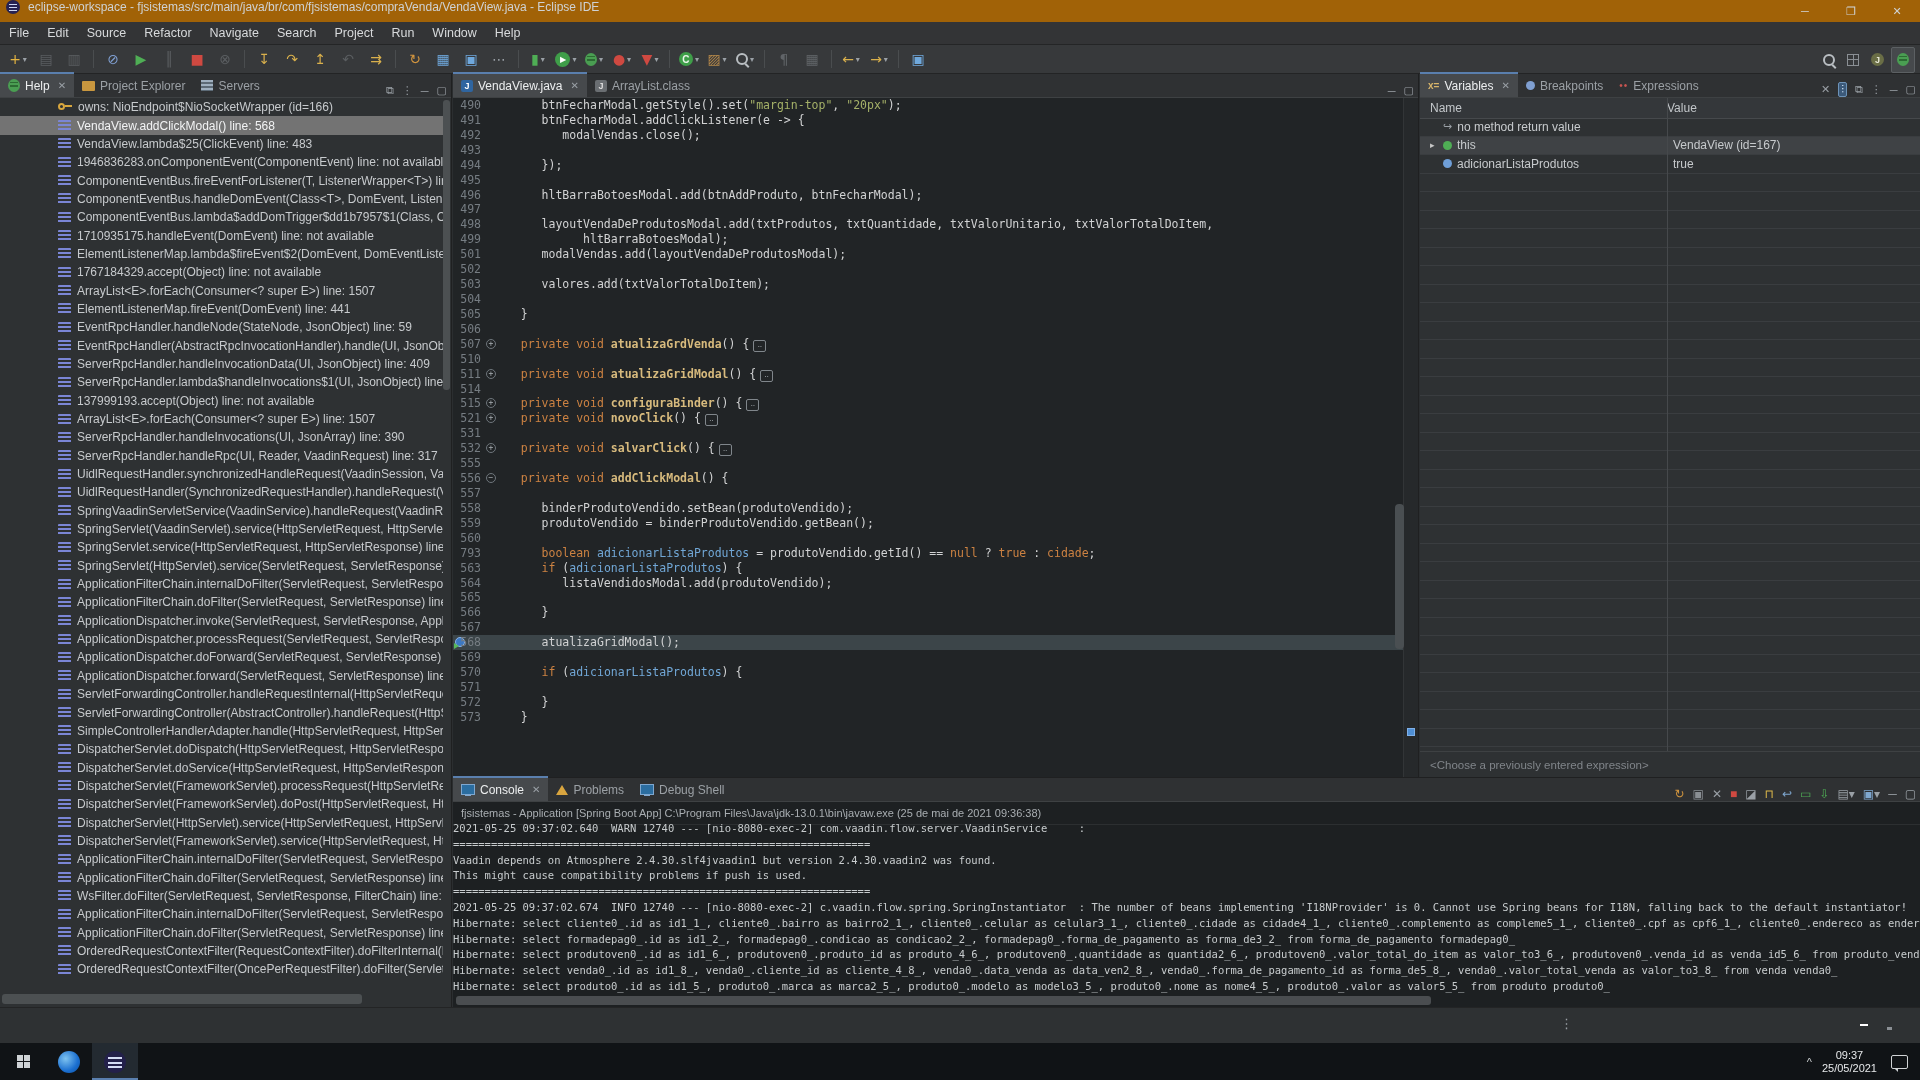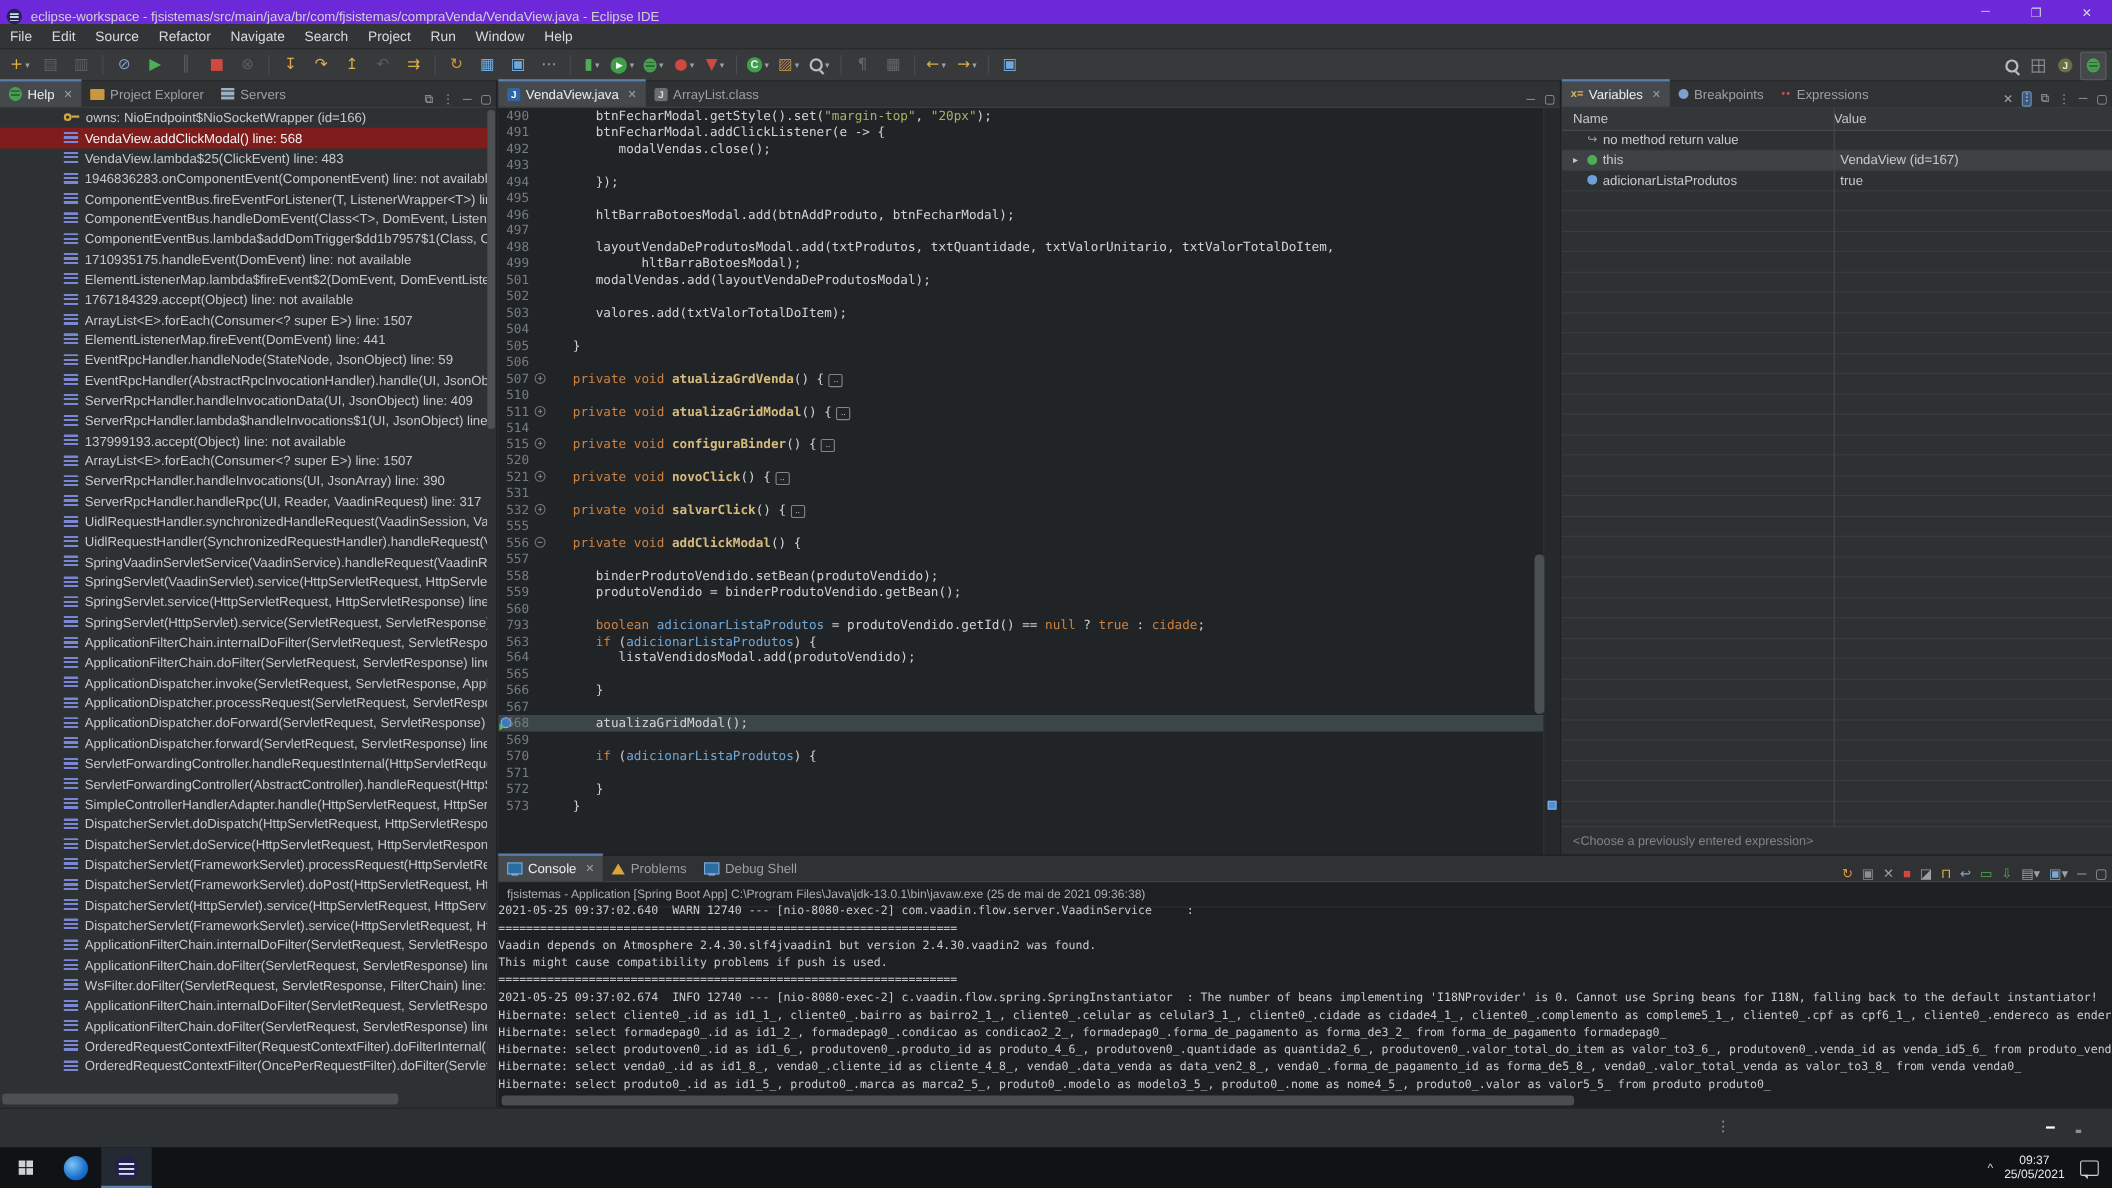--- a/index.html
+++ b/index.html
@@ -1,20 +1,20 @@
 <!DOCTYPE html>
 <html><head>
 <meta charset="utf-8">
 <style>
   html,body{margin:0;padding:0;width:1920px;height:1080px;overflow:hidden;background:#2b2e30;
     font-family:"Liberation Sans",sans-serif;-webkit-font-smoothing:antialiased;}
   .abs{position:absolute;}
   
-  #titlebar{left:0;top:0;width:1920px;height:22px;background:#6d28d9;color:#cfd2d4;font-size:12px;
-    display:flex;align-items:flex-end;border-bottom:1px solid #242526;}
+  #titlebar{left:0;top:0;width:1920px;height:22px;background:#a16207;color:#cfd2d4;font-size:12px;
+    display:flex;align-items:flex-start;border-bottom:1px solid #242526;}
   #title-text{margin-left:8px;white-space:nowrap;}
   .winbtns{position:absolute;right:0;top:0;height:22px;display:flex;}
   .winbtn{width:46px;height:22px;display:flex;align-items:center;justify-content:center;color:#d0d3d5;font-size:11px;}
   .eclico{width:14px;height:14px;border-radius:50%;background:#262252;margin-left:6px;position:relative;overflow:hidden;flex:none;}
   .eclico::before{content:"";position:absolute;left:3px;top:4px;width:8px;height:7px;
     background:repeating-linear-gradient(#cdd6f2 0 1.5px,transparent 1.5px 3px);}
   
   #menubar{left:0;top:22px;width:1920px;height:22px;background:#333436;display:flex;align-items:center;color:#d8dadc;font-size:12.5px;border-bottom:1px solid #242526;}
   .menu-item{padding:0 9px;height:22px;display:flex;align-items:center;}
   
@@ -48,21 +48,21 @@
   .vtab{height:23px;display:flex;align-items:center;padding:0 8px;font-size:12px;color:#9ba0a5;gap:5px;white-space:nowrap;}
   .vtab.sel{background:#46494c;color:#eceeef;border-top:2px solid #5a7fae;}
   .vtab .x{color:#9aa0a6;font-size:10px;margin-left:3px;}
   .corner{margin-left:auto;display:flex;align-items:center;padding-right:4px;gap:8px;color:#9aa0a6;font-size:11px;}
   .corner .ci{display:flex;align-items:center;}
   .corner .hi{background:#3c5a7a;border:1px solid #6d93b8;border-radius:2px;padding:0 2px;color:#cfe2f4;}
   
   #debugpanel{left:0;top:74px;width:452px;height:933px;background:#2e3133;border-right:1px solid #1f2021;box-sizing:border-box;}
   #stacklist{position:absolute;left:0;top:24px;right:8px;bottom:18px;overflow:hidden;}
   .frame-row{height:18.35px;display:flex;align-items:center;padding-left:58px;gap:6px;font-size:12px;color:#c7cacd;white-space:nowrap;overflow:hidden;}
-  .frame-row.sel{background:#7f1d1d;color:#f2f3f4;}
+  .frame-row.sel{background:#737373;color:#f2f3f4;}
   .frameico{width:13px;height:11px;flex:none;background:repeating-linear-gradient(#7b86d6 0 2px,rgba(0,0,0,0) 2px 4px);border-radius:1px;}
   .keyico{width:14px;height:8px;position:relative;flex:none;}
   .keyico::before{content:"";position:absolute;left:0;top:0;width:7px;height:7px;border:2px solid #d8a73e;border-radius:50%;box-sizing:border-box;}
   .keyico::after{content:"";position:absolute;left:7px;top:2px;width:7px;height:2px;background:#d8a73e;box-shadow:4px 2px 0 -1px #d8a73e,2px 2px 0 -1px #d8a73e;}
   #stack-vscroll{position:absolute;right:1px;top:26px;width:7px;height:290px;background:#4c5052;border-radius:3px;}
   #stack-hscroll{position:absolute;left:2px;bottom:3px;width:360px;height:10px;background:#4c5052;border-radius:3px;}
   
   #editor{left:453px;top:74px;width:966px;height:703px;background:#212426;border-right:1px solid #1f2021;box-sizing:border-box;}
   #editor .viewbar .vtab.sel{border-top:2px solid #5a7fae;}
   .ficon{width:12px;height:12px;border-radius:2px;font-size:9px;font-weight:bold;display:flex;align-items:center;justify-content:center;}
@@ -536,21 +536,20 @@
       <div class="cline"><span class="lnum">502</span><span class="ctext"></span></div>
       <div class="cline"><span class="lnum">503</span><span class="ctext"><span>      valores.add(txtValorTotalDoItem);</span></span></div>
       <div class="cline"><span class="lnum">504</span><span class="ctext"></span></div>
       <div class="cline"><span class="lnum">505</span><span class="ctext"><span>   }</span></span></div>
       <div class="cline"><span class="lnum">506</span><span class="ctext"></span></div>
       <div class="cline"><span class="lnum">507</span><span class="fold">+</span><span class="ctext"><span>   </span><span class="tk-k">private</span><span> </span><span class="tk-k">void</span><span> </span><span class="tk-d">atualizaGrdVenda</span><span>() {</span><span class="foldbox">‥</span></span></div>
       <div class="cline"><span class="lnum">510</span><span class="ctext"></span></div>
       <div class="cline"><span class="lnum">511</span><span class="fold">+</span><span class="ctext"><span>   </span><span class="tk-k">private</span><span> </span><span class="tk-k">void</span><span> </span><span class="tk-d">atualizaGridModal</span><span>() {</span><span class="foldbox">‥</span></span></div>
       <div class="cline"><span class="lnum">514</span><span class="ctext"></span></div>
       <div class="cline"><span class="lnum">515</span><span class="fold">+</span><span class="ctext"><span>   </span><span class="tk-k">private</span><span> </span><span class="tk-k">void</span><span> </span><span class="tk-d">configuraBinder</span><span>() {</span><span class="foldbox">‥</span></span></div>
-      <div class="cline"><span class="lnum">520</span><span class="ctext"></span></div>
       <div class="cline"><span class="lnum">521</span><span class="fold">+</span><span class="ctext"><span>   </span><span class="tk-k">private</span><span> </span><span class="tk-k">void</span><span> </span><span class="tk-d">novoClick</span><span>() {</span><span class="foldbox">‥</span></span></div>
       <div class="cline"><span class="lnum">531</span><span class="ctext"></span></div>
       <div class="cline"><span class="lnum">532</span><span class="fold">+</span><span class="ctext"><span>   </span><span class="tk-k">private</span><span> </span><span class="tk-k">void</span><span> </span><span class="tk-d">salvarClick</span><span>() {</span><span class="foldbox">‥</span></span></div>
       <div class="cline"><span class="lnum">555</span><span class="ctext"></span></div>
       <div class="cline"><span class="lnum">556</span><span class="fold">−</span><span class="ctext"><span>   </span><span class="tk-k">private</span><span> </span><span class="tk-k">void</span><span> </span><span class="tk-d">addClickModal</span><span>() {</span></span></div>
       <div class="cline"><span class="lnum">557</span><span class="ctext"></span></div>
       <div class="cline"><span class="lnum">558</span><span class="ctext"><span>      binderProdutoVendido.setBean(produtoVendido);</span></span></div>
       <div class="cline"><span class="lnum">559</span><span class="ctext"><span>      produtoVendido = binderProdutoVendido.getBean();</span></span></div>
       <div class="cline"><span class="lnum">560</span><span class="ctext"></span></div>
       <div class="cline"><span class="lnum">793</span><span class="ctext"><span>      </span><span class="tk-k">boolean</span><span> </span><span class="tk-v">adicionarListaProdutos</span><span> = produtoVendido.getId() == </span><span class="tk-l">null</span><span> ? </span><span class="tk-l">true</span><span> : </span><span class="tk-l">cidade</span><span>;</span></span></div>

